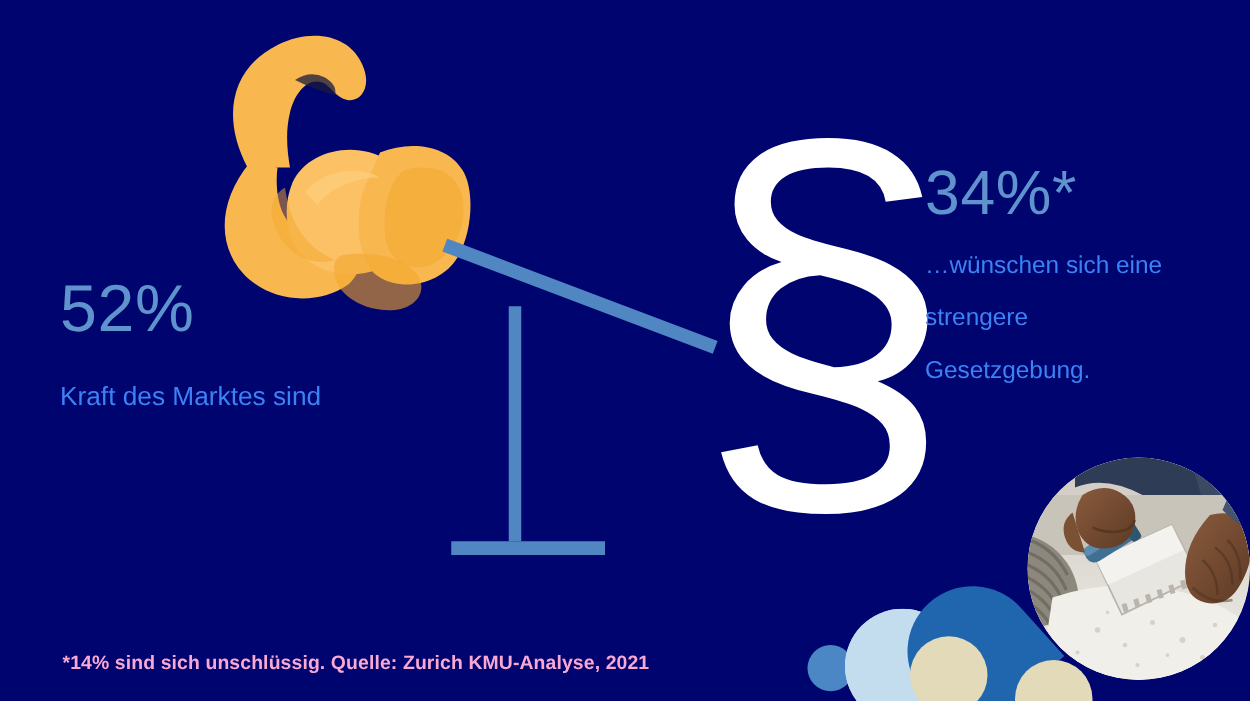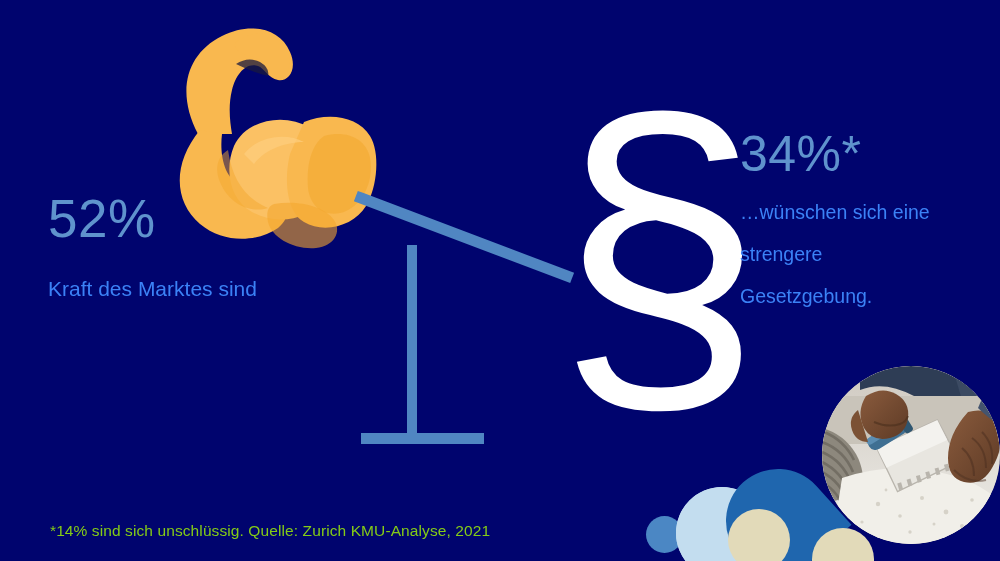--- a/index.html
+++ b/index.html
@@ -106,21 +106,21 @@
   .balance {
     position: absolute;
     left: 350px; top: 185px;
     width: 230px; height: 265px;
   }
   .balance svg { display: block; width: 100%; height: 100%; overflow: visible; }
 
   
   .stat-left {
     position: absolute;
-    left: 48px; top: 188px;
+    left: 48px; top: 217px;
     width: 330px;
   }
   .stat-right {
     position: absolute;
     left: 740px; top: 125px;
     width: 250px;
   }
   .big-number {
     color: #5f93cd;
     font-size: 53px;
@@ -143,24 +143,24 @@
     margin: 0;
   }
   .stat-right .body-text {
     font-size: 19.5px;
     line-height: 42px;
   }
 
   .footnote {
     position: absolute;
     left: 50px; top: 521px;
-    color: #84cc16;
+    color: #f9a8d4;
     font-size: 15.5px;
     line-height: 20px;
-    font-weight: 400;
+    font-weight: 700;
     letter-spacing: 0.1px;
     white-space: nowrap;
     text-align: right;
   }
 </style>
 </head>
 <body>
 
 <div id="slide">
 

